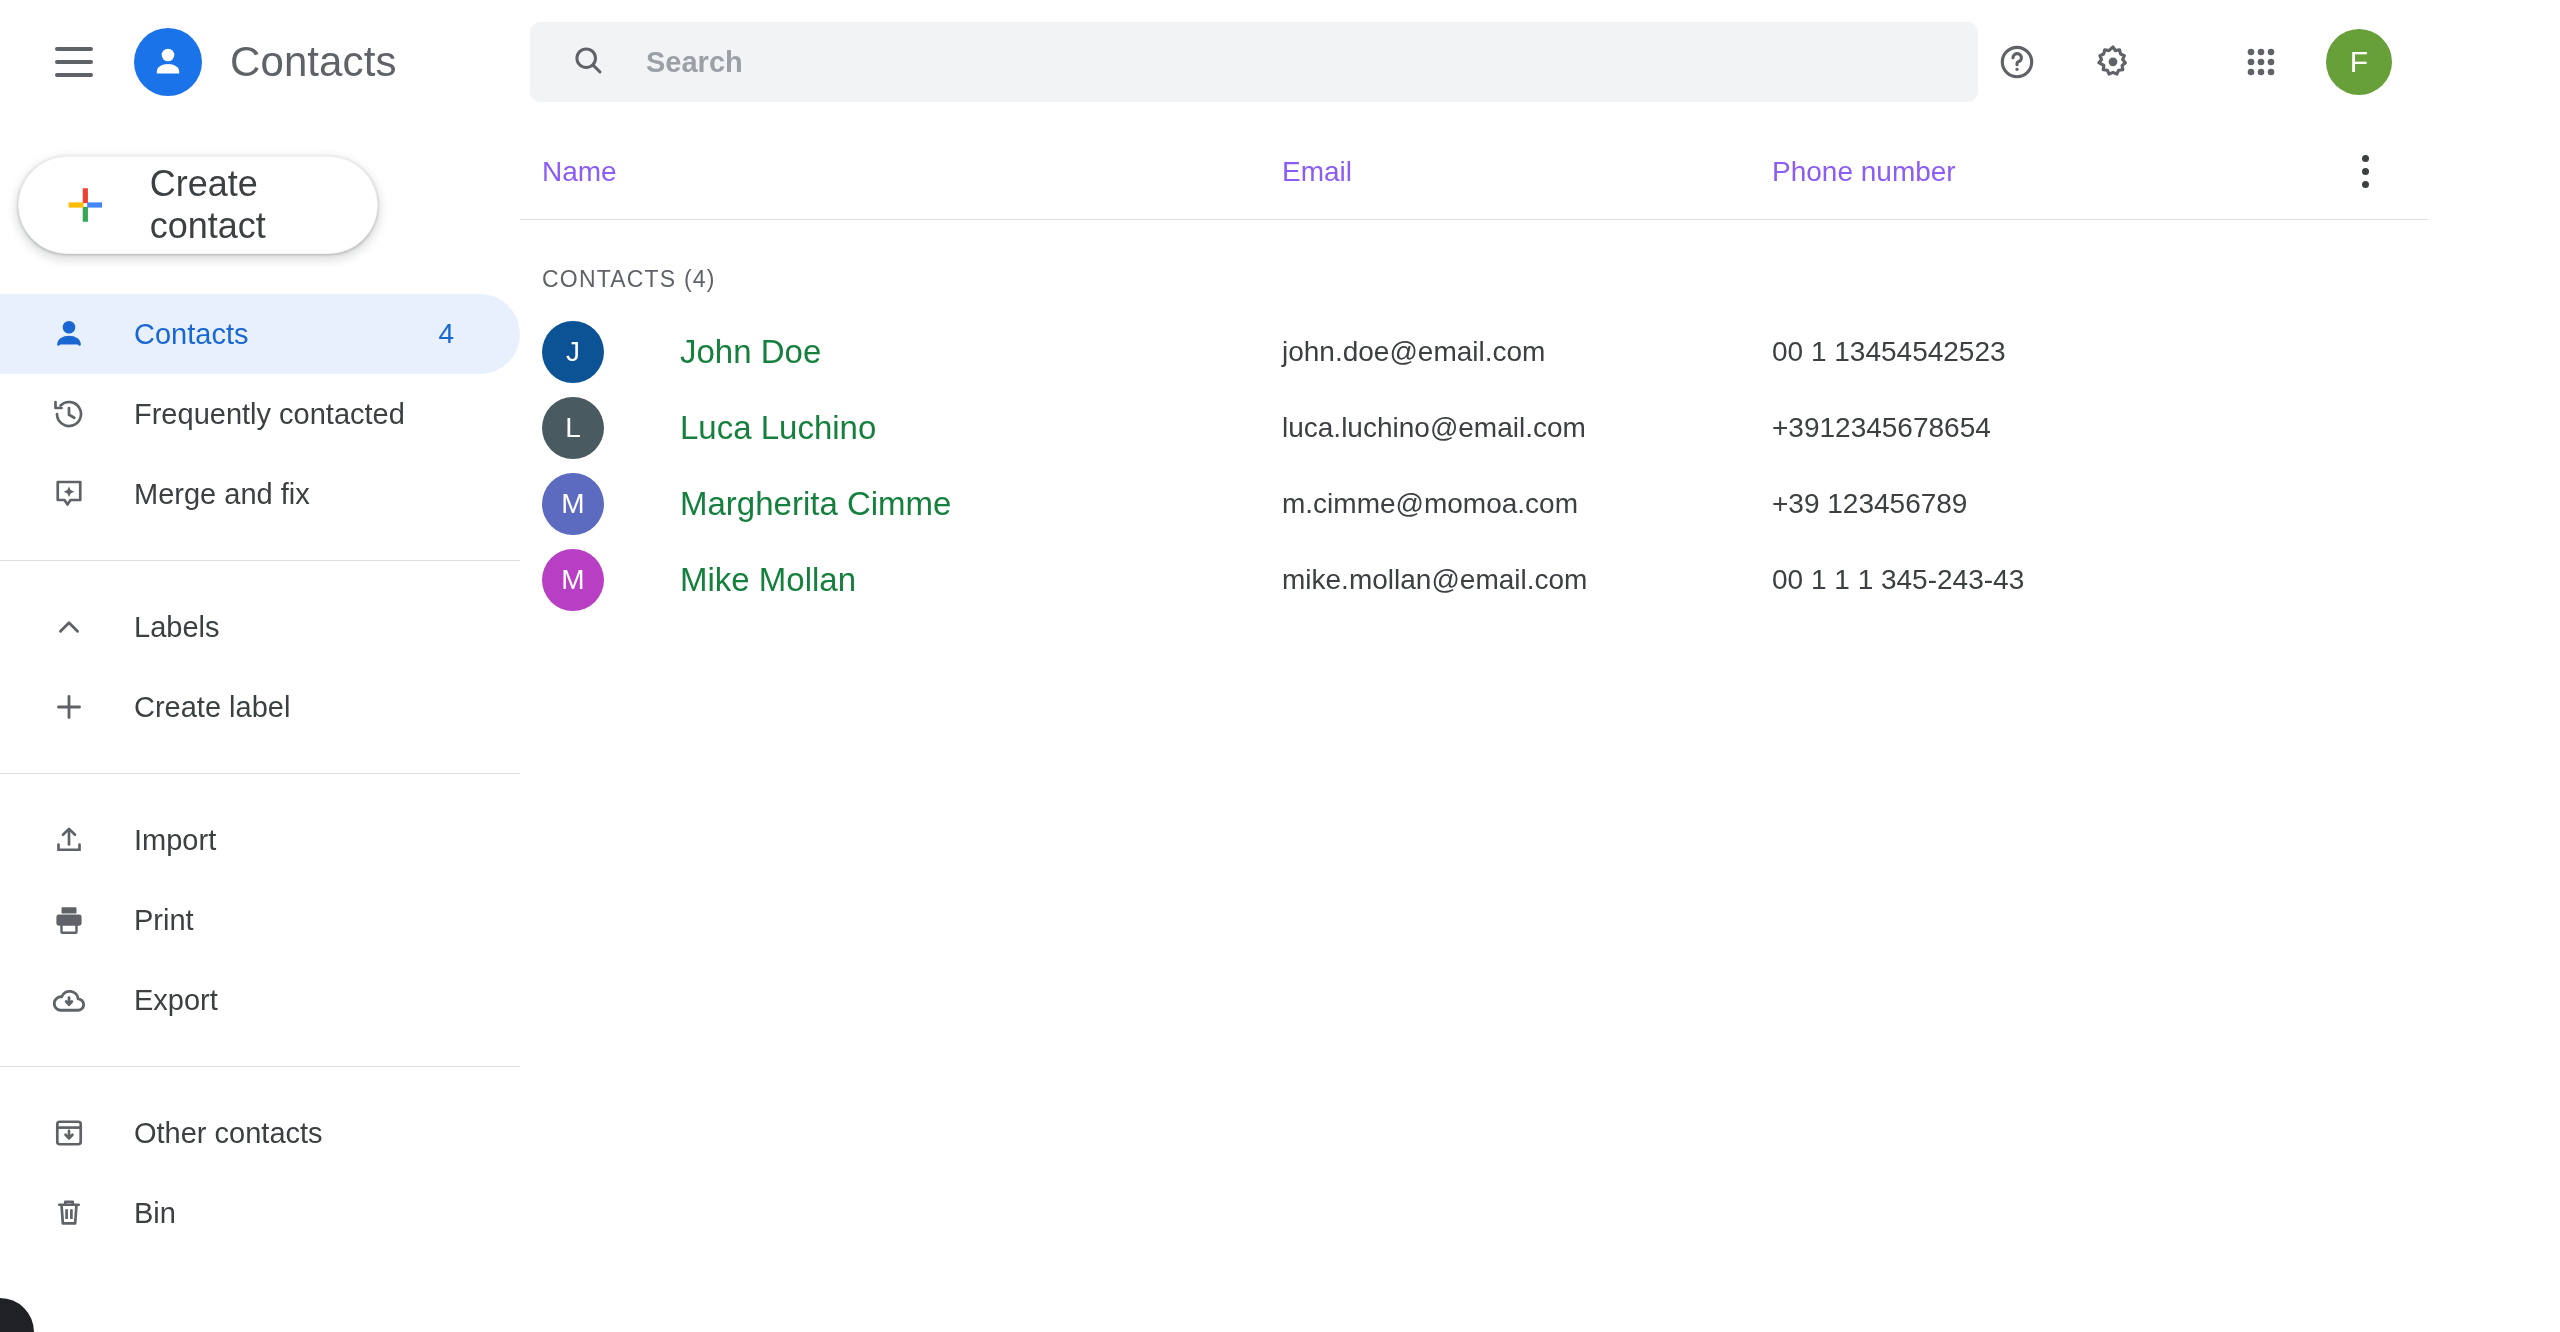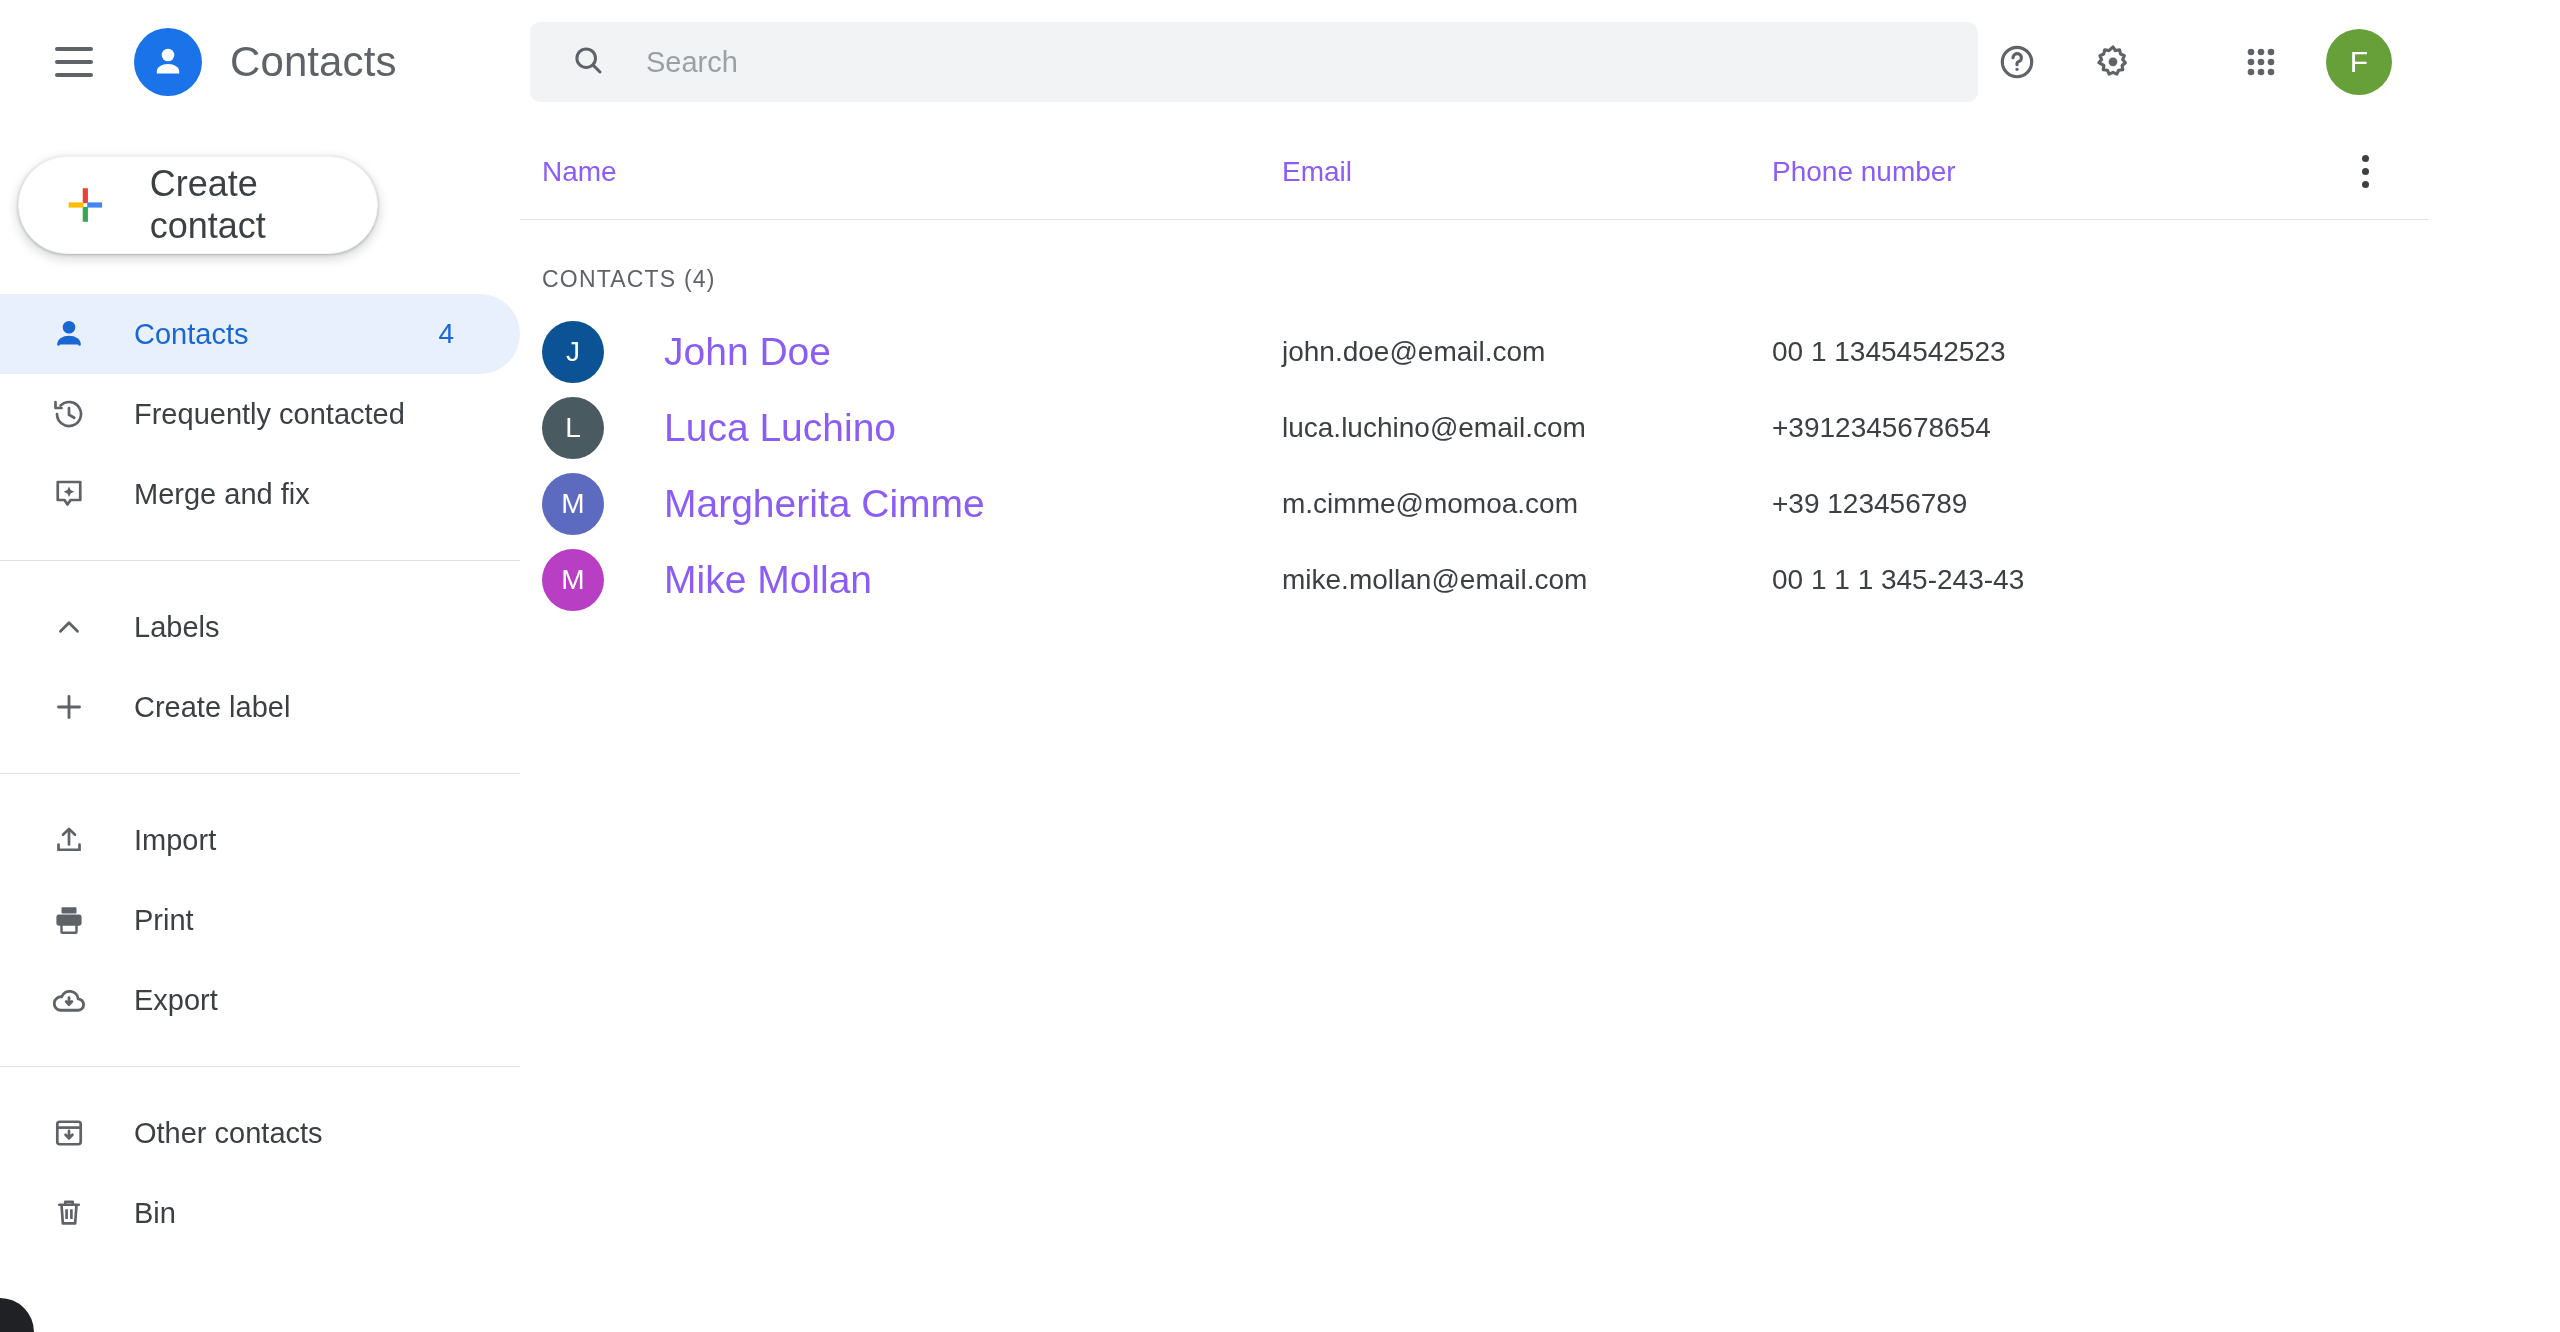--- a/index.html
+++ b/index.html
@@ -116,20 +116,21 @@
     background: #f1f3f4;
     border-radius: 10px;
     display: flex; align-items: center;
     padding-left: 40px;
   }
   .search-input {
     border: none; outline: none; background: transparent;
     font-size: 29px; color: #3c4043;
     margin-left: 40px; width: 1280px;
     font-family: "Liberation Sans", sans-serif;
+    font-weight: bold;
   }
   .search-input::placeholder { color: #9aa0a6; }
 
   .top-icons { display: flex; align-items: center; margin-left: auto; }
   .icon-btn {
     width: 78px; height: 78px; border-radius: 50%;
     display: flex; align-items: center; justify-content: center;
     cursor: pointer;
   }
   .icon-btn.gap { margin-left: 18px; }
@@ -179,21 +180,21 @@
   }
   .row .cell-name {
     width: 740px; display: flex; align-items: center;
   }
   .avatar {
     width: 62px; height: 62px; border-radius: 50%;
     color: #fff; font-size: 28px;
     display: flex; align-items: center; justify-content: center;
     flex: 0 0 62px;
   }
-  .name-text { font-size: 39px; color: #8b5cf6; margin-left: 60px; }
+  .name-text { font-size: 33px; color: #15803d; margin-left: 76px; }
   .cell-email { width: 490px; font-size: 28px; color: #3c4043; }
   .cell-phone { width: 560px; font-size: 28px; color: #3c4043; }
 
   .corner-blob {
     position: absolute; left: -34px; bottom: -34px;
     width: 68px; height: 68px; border-radius: 50%;
     background: #202124;
   }
 </style>
 </head>

